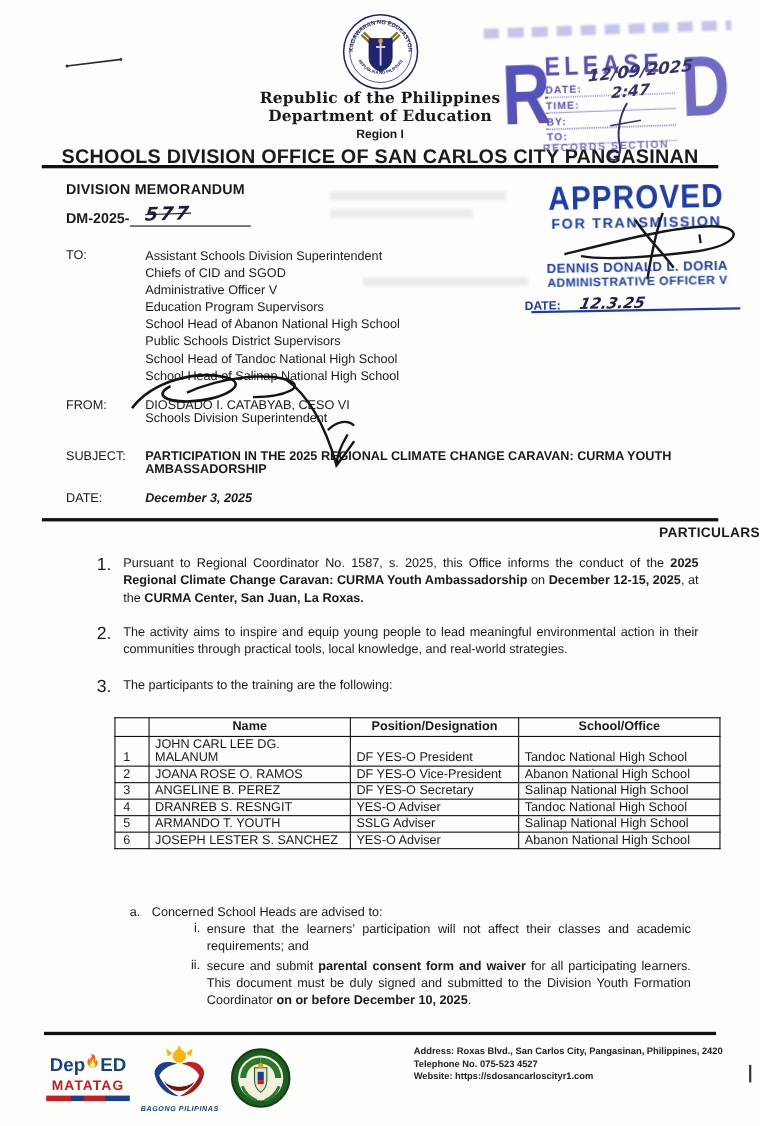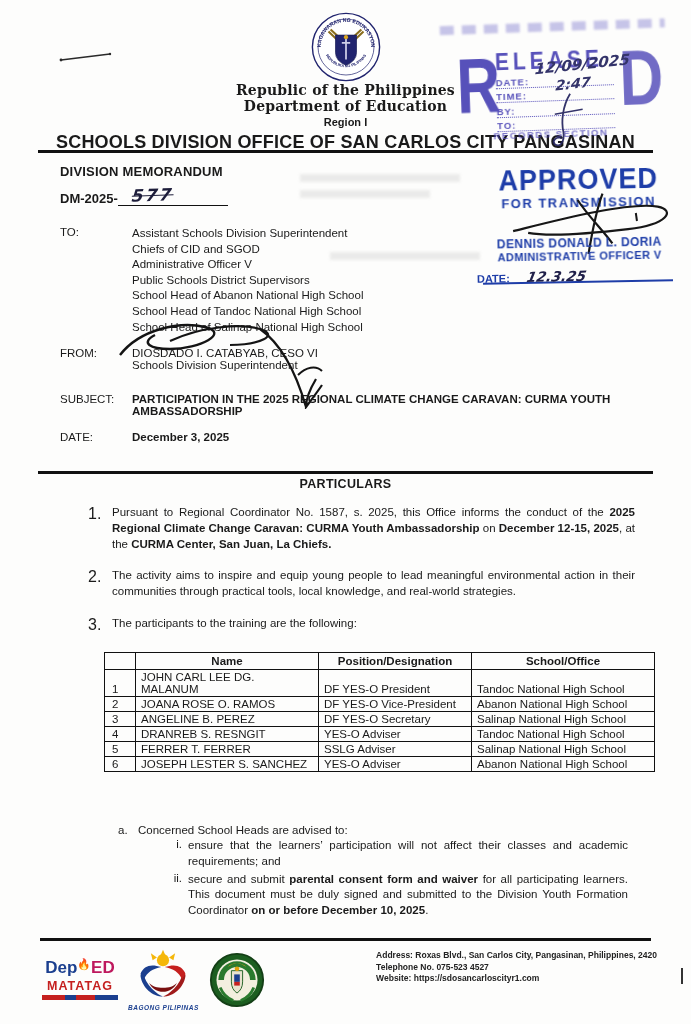--- a/index.html
+++ b/index.html
@@ -68,23 +68,23 @@
   .field{display:grid;grid-template-columns:72px 1fr;align-items:start;}
   .field .label{font-size:11.5px;}
   .to-block{margin-top:20px;}
   .to-list div{line-height:15.6px;}
   .from-block{margin-top:12px;position:relative;}
   .from-name{font-weight:400;}
   .sig-from{position:absolute;left:50px;top:-28px;width:260px;height:90px;pointer-events:none;}
   .subject-block{margin-top:22px;}
   .subject-text{font-weight:700;max-width:505px;}
   .date-block{margin-top:14px;}
-  .date-val{font-weight:700;}
+  .date-val{font-weight:700;font-style:italic;}
   .rule-mid{top:471px;height:2.5px;}
-  .particulars{position:absolute;left:0;right:0;top:477px;text-align:center;
+  .particulars{position:absolute;left:0;right:0;top:477px;text-align:right;
     font-weight:700;font-size:12.5px;letter-spacing:.3px;}
   
   .items{position:absolute;left:88px;right:56px;top:505px;}
   .item{display:grid;grid-template-columns:24px 1fr;margin-bottom:16px;}
   .item .txt{text-align:justify;line-height:15.8px;font-size:11.5px;}
   
   .ptable{position:absolute;left:104px;top:652px;border-collapse:collapse;font-size:11.5px;}
   .ptable th,.ptable td{border:1.4px solid #111;padding:1px 5px;vertical-align:bottom;}
   .ptable th{font-weight:700;text-align:center;padding:2px 5px;}
   .ptable td.num{text-align:left;width:18px;padding-left:7px;}
@@ -97,21 +97,21 @@
   .sub{display:grid;grid-template-columns:22px 1fr;margin-left:48px;margin-top:2px;}
   .sub .txt{text-align:justify;line-height:15.8px;max-width:440px;}
   .sub .n{text-align:right;padding-right:6px;}
   
   .rule-bottom{top:938px;height:2.5px;left:40px;right:40px;}
   .footer{position:absolute;left:42px;right:20px;top:948px;display:flex;}
   .logos{display:flex;align-items:center;gap:10px;}
   .deped-logo{width:76px;text-align:center;}
   .deped-word{font-weight:700;font-size:17px;line-height:1;font-family:"Liberation Sans",sans-serif;}
   .deped-word .dep{color:#1b3f8f;}
-  .deped-word .ed{color:#be185d;}
+  .deped-word .ed{color:#0c4a6e;}
   .flame{color:#c5201f;font-size:11px;vertical-align:top;}
   .matatag{color:#c5201f;font-weight:700;font-size:12.5px;letter-spacing:1px;margin-top:3px;}
   .matatag-bar{height:5px;margin-top:2px;background:
     linear-gradient(90deg,#c5201f 0 30%,#1b3f8f 30% 45%,#c5201f 45% 70%,#1b3f8f 70% 100%);}
   .addr{margin-left:auto;text-align:left;font-size:8.5px;font-weight:700;
     line-height:11.5px;color:#222;padding-right:14px;margin-top:2px;}
   .edge-tick{position:absolute;right:8px;top:968px;width:2px;height:16px;background:#333;}
 </style>
 </head>
 <body>
@@ -201,22 +201,23 @@
       <span>DM-2025-</span><span class="blank"></span>
       <span class="hand-num">577</span>
     </div>
 
     <div class="field to-block">
       <div class="label">TO:</div>
       <div class="to-list">
         <div>Assistant Schools Division Superintendent</div>
         <div>Chiefs of CID and SGOD</div>
         <div>Administrative Officer V</div>
+        <div>Education Program Supervisors</div>
+        <div>School Head of Abanon National High School</div>
         <div>Public Schools District Supervisors</div>
-        <div>School Head of Abanon National High School</div>
         <div>School Head of Tandoc National High School</div>
         <div>School Head of Salinap National High School</div>
       </div>
     </div>
 
     <div class="field from-block">
       <div class="label">FROM:</div>
       <div>
         <div class="from-name">DIOSDADO I. CATABYAB, CESO VI</div>
         <div>Schools Division Superintendent</div>
@@ -239,21 +240,21 @@
       <div class="date-val">December 3, 2025</div>
     </div>
   </div>
 
   <div class="rule-thick rule-mid"></div>
   <div class="particulars">PARTICULARS</div>
 
   <div class="items">
     <div class="item">
       <div class="n">1.</div>
-      <div class="txt"><span>Pursuant to Regional Coordinator No. 1587, s. 2025, this Office informs the conduct of the </span><span class="b">2025 Regional Climate Change Caravan: CURMA Youth Ambassadorship</span><span> on </span><span class="b">December 12-15, 2025</span><span>, at the </span><span class="b">CURMA Center, San Juan, La Chiefs.</span></div>
+      <div class="txt"><span>Pursuant to Regional Coordinator No. 1587, s. 2025, this Office informs the conduct of the </span><span class="b">2025 Regional Climate Change Caravan: CURMA Youth Ambassadorship</span><span> on </span><span class="b">December 12-15, 2025</span><span>, at the </span><span class="b">CURMA Center, San Juan, La Roxas.</span></div>
     </div>
     <div class="item">
       <div class="n">2.</div>
       <div class="txt"><span>The activity aims to inspire and equip young people to lead meaningful environmental action in their communities through practical tools, local knowledge, and real-world strategies.</span></div>
     </div>
     <div class="item">
       <div class="n">3.</div>
       <div class="txt"><span>The participants to the training are the following:</span></div>
     </div>
   </div>
@@ -287,21 +288,21 @@
         <td>Salinap National High School</td>
       </tr>
       <tr>
         <td class="num">4</td>
         <td>DRANREB S. RESNGIT</td>
         <td>YES-O Adviser</td>
         <td>Tandoc National High School</td>
       </tr>
       <tr>
         <td class="num">5</td>
-        <td>FERRER T. FERRER</td>
+        <td>ARMANDO T. YOUTH</td>
         <td>SSLG Adviser</td>
         <td>Salinap National High School</td>
       </tr>
       <tr>
         <td class="num">6</td>
         <td>JOSEPH LESTER S. SANCHEZ</td>
         <td>YES-O Adviser</td>
         <td>Abanon National High School</td>
       </tr>
     </tbody>

